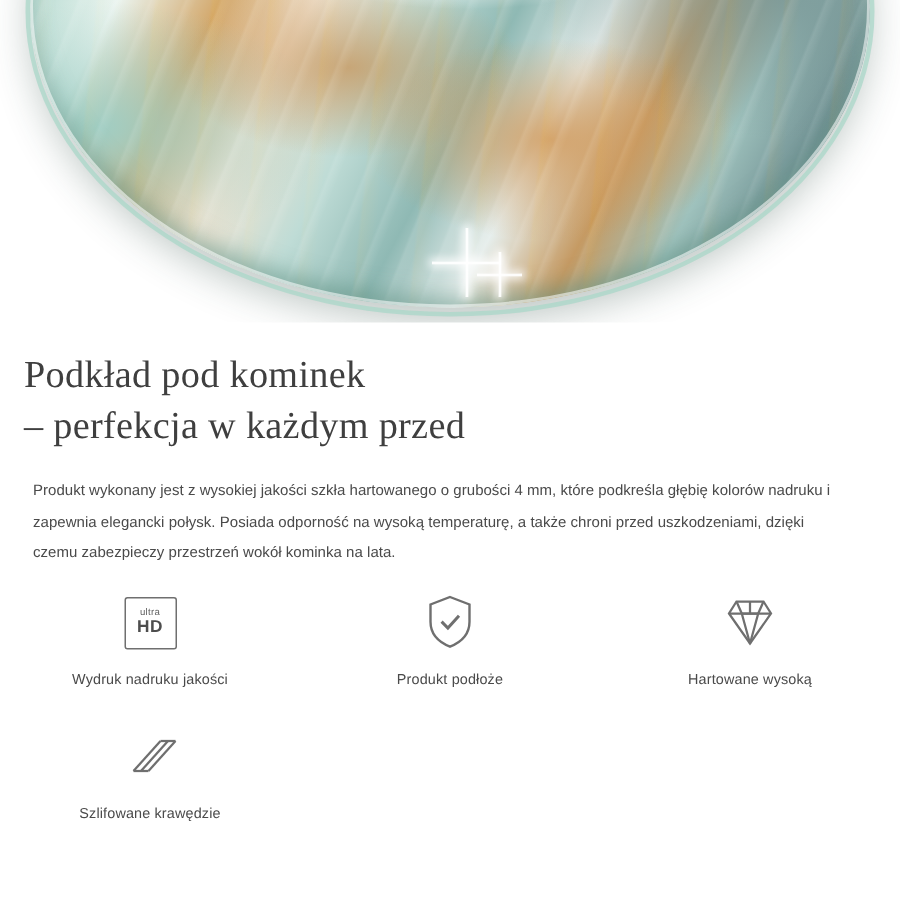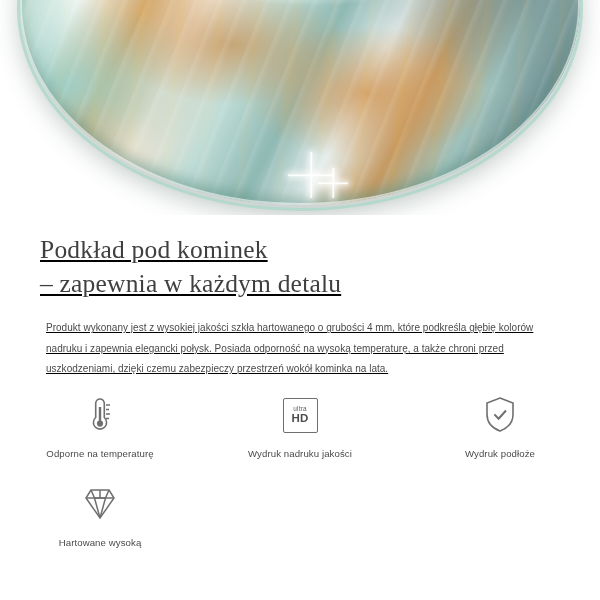--- a/index.html
+++ b/index.html
@@ -127,22 +127,21 @@
     box-shadow: 0 0 6px 2px rgba(255,255,255,0.8);
   }
   .sparkle.s1 { left: 288px; top: 152px; }
   .sparkle.s2 { left: 318px; top: 168px; width: 30px; height: 30px; }
   .sparkle.s2::before { width: 30px; }
   .sparkle.s2::after { height: 30px; }
 
   
   .content {
     position: relative;
-    padding: 18px 34px 0 40px;
-    text-decoration: underline;
+    padding: 18px 34px 0 16px;
   }
   .headline {
     font-family: "Liberation Serif", serif;
     font-size: 25.5px;
     line-height: 1.32;
     color: #3f3f3f;
     font-weight: 400;
     letter-spacing: 0.2px;
     margin: 0 0 18px 0;
   }
@@ -221,69 +220,70 @@
       <div class="plate-rim"></div>
     </div>
     <div class="plate-edge-glow"></div>
     <div class="sparkle s1"></div>
     <div class="sparkle s2"></div>
   </div>
 
   <div class="content">
     <h1 class="headline">
       <span>Podkład pod kominek</span>
-      <span class="line2">– zapewnia w każdym detalu</span>
+      <span class="line2">– perfekcja w każdym przed</span>
     </h1>
     <p class="paragraph">Produkt wykonany jest z wysokiej jakości szkła hartowanego o grubości 4 mm, które podkreśla głębię kolorów nadruku i zapewnia elegancki połysk. Posiada odporność na wysoką temperaturę, a także chroni przed uszkodzeniami, dzięki czemu zabezpieczy przestrzeń wokół kominka na lata.</p>
   </div>
 
   <div class="features">
 
-    <div class="feature">
-      <div class="feature-icon">
-        <svg width="40" height="44" viewBox="0 0 40 44" fill="none" stroke="#6f6f6f" stroke-width="1.6">
-          <path d="M20 6 a4.3 4.3 0 0 1 4.3 4.3 v14.2 a6.6 6.6 0 1 1 -8.6 0 v-14.2 A4.3 4.3 0 0 1 20 6 z"></path>
-          <circle cx="20" cy="30.6" r="3.1" fill="#6f6f6f" stroke="none"></circle>
-          <rect x="18.8" y="14" width="2.4" height="15" fill="#6f6f6f" stroke="none"></rect>
-          <path d="M26 12 h4 M26 16.5 h3 M26 21 h4 M26 25.5 h3" stroke-width="1.4"></path>
-        </svg>
-      </div>
-      <div class="feature-label">Odporne na temperaturę</div>
-    </div>
 
     <div class="feature">
       <div class="feature-icon">
         <div class="ultrahd">
           <span class="u-small">ultra</span>
           <span class="u-big">HD</span>
         </div>
       </div>
       <div class="feature-label">Wydruk nadruku jakości</div>
     </div>
 
     <div class="feature">
       <div class="feature-icon">
         <svg width="36" height="42" viewBox="0 0 36 42" fill="none" stroke="#6f6f6f" stroke-width="1.6">
           <path d="M18 4 L31 9 v11.5 c0 8.4 -6 13.8 -13 16.6 -7 -2.8 -13 -8.2 -13 -16.6 V9 z"></path>
           <path d="M12.4 20.4 l4.2 4.3 7.4 -8.2" stroke-width="2"></path>
         </svg>
       </div>
-      <div class="feature-label">Wydruk podłoże</div>
+      <div class="feature-label">Produkt podłoże</div>
     </div>
 
     <div class="feature">
       <div class="feature-icon">
         <svg width="42" height="38" viewBox="0 0 42 38" fill="none" stroke="#6f6f6f" stroke-width="1.5">
           <path d="M7 13 L21 33 L35 13 L30 5 H12 z" fill="none"></path>
           <path d="M7 13 H35"></path>
           <path d="M12 5 L15.5 13 L21 33"></path>
           <path d="M30 5 L26.5 13 L21 33"></path>
           <path d="M15.5 13 H26.5"></path>
           <path d="M21 5 V13"></path>
         </svg>
       </div>
       <div class="feature-label">Hartowane wysoką</div>
     </div>
 
+    <div class="feature">
+      <div class="feature-icon">
+        <svg width="40" height="36" viewBox="0 0 40 36" fill="none" stroke="#6f6f6f" stroke-width="1.5">
+          <path d="M9 28 L27 8"></path>
+          <path d="M14 28 L32 8"></path>
+          <path d="M19 28 L37 8"></path>
+          <path d="M9 28 L19 28"></path>
+          <path d="M27 8 L37 8"></path>
+        </svg>
+      </div>
+      <div class="feature-label">Szlifowane krawędzie</div>
+    </div>
 
 
   </div>
 </div>
 
 </body></html>

